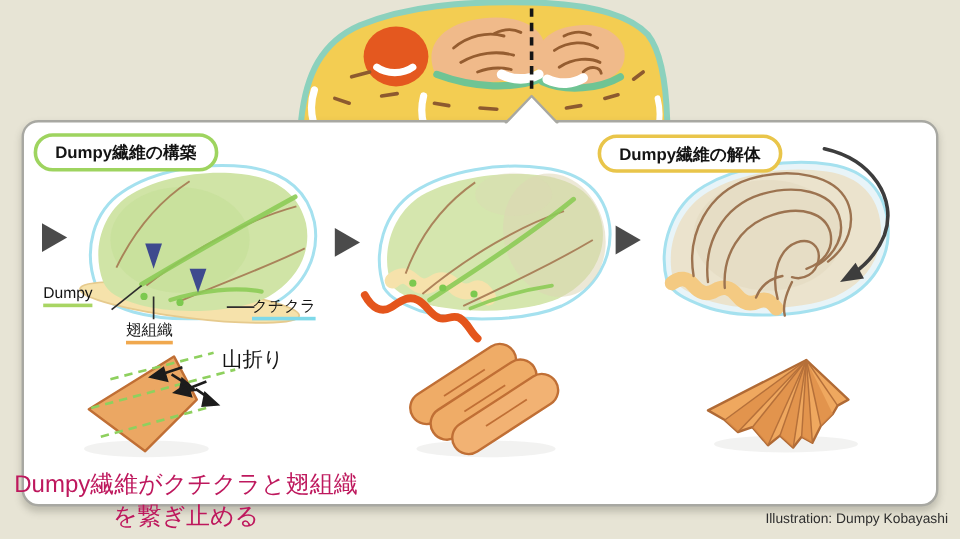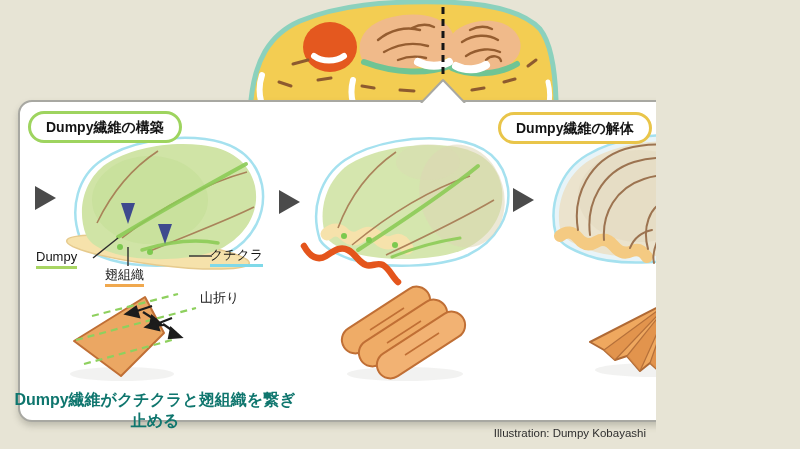--- a/index.html
+++ b/index.html
@@ -1,16 +1,16 @@
 <!DOCTYPE html>
 <html><head>
 <meta charset="utf-8">
 <style>
   html,body{margin:0;padding:0;background:#e7e4d5;}
-  .stage{position:relative;width:656px;height:449px;background:#e7e4d5;
+  .stage{position:relative;width:800px;height:449px;background:#e7e4d5;
          font-family:"Liberation Sans",sans-serif;overflow:hidden;}
   .insect-svg{position:absolute;left:240px;top:0;z-index:1;}
   .panel{position:absolute;left:18px;top:100px;width:764px;height:322px;box-sizing:border-box;
          background:#ffffff;border:2px solid #a8a8a2;border-radius:14px;
          box-shadow:0 4px 6px rgba(90,90,80,.28);z-index:2;}
   .notch-svg{position:absolute;left:420px;top:78px;z-index:3;}
   .diagram-svg{position:absolute;left:18px;top:100px;z-index:4;}
   .badge{position:absolute;z-index:5;background:#fff;border-radius:20px;padding:6px 15px;
          font-weight:bold;font-size:14px;color:#141414;line-height:1;white-space:nowrap;}
   .badge-green{left:28px;top:111px;border:3px solid #9ed45f;}
@@ -19,25 +19,25 @@
          border-top:12px solid transparent;border-bottom:12px solid transparent;
          border-left:21px solid #4b4b4b;}
   .arrow-1{left:35px;top:186px;}
   .arrow-2{left:279px;top:190px;}
   .arrow-3{left:513px;top:188px;}
   .lbl{position:absolute;font-size:13px;color:#141414;z-index:5;line-height:1.1;
        padding-bottom:2px;white-space:nowrap;}
   .ul-green{border-bottom:3px solid #a8d563;}
   .ul-orange{border-bottom:3px solid #f0a84e;}
   .ul-cyan{border-bottom:3px solid #7fd9e9;}
-  .lbl-dumpy{left:36px;top:250px;}
+  .lbl-dumpy{left:36px;top:237px;}
   .lbl-tissue{left:105px;top:268px;}
   .lbl-cuticle{left:210px;top:248px;}
-  .lbl-fold{left:200px;top:291px;font-size:13px;padding-bottom:0;}
-  .caption{position:absolute;top:390px;font-weight:bold;font-size:16px;color:#0f766e;
+  .lbl-fold{left:185px;top:291px;font-size:17px;padding-bottom:0;}
+  .caption{position:absolute;top:390px;font-weight:normal;font-size:20px;color:#be185d;
            text-align:center;z-index:5;}
   .cap-1{left:10px;width:290px;}
   .cap-2{left:295px;width:235px;}
   .cap-3{left:530px;width:245px;}
   .credit{position:absolute;right:10px;top:427px;font-size:11.5px;color:#2e2e2e;z-index:5;}
 </style>
 </head>
 <body>
 
 <div class="stage">

